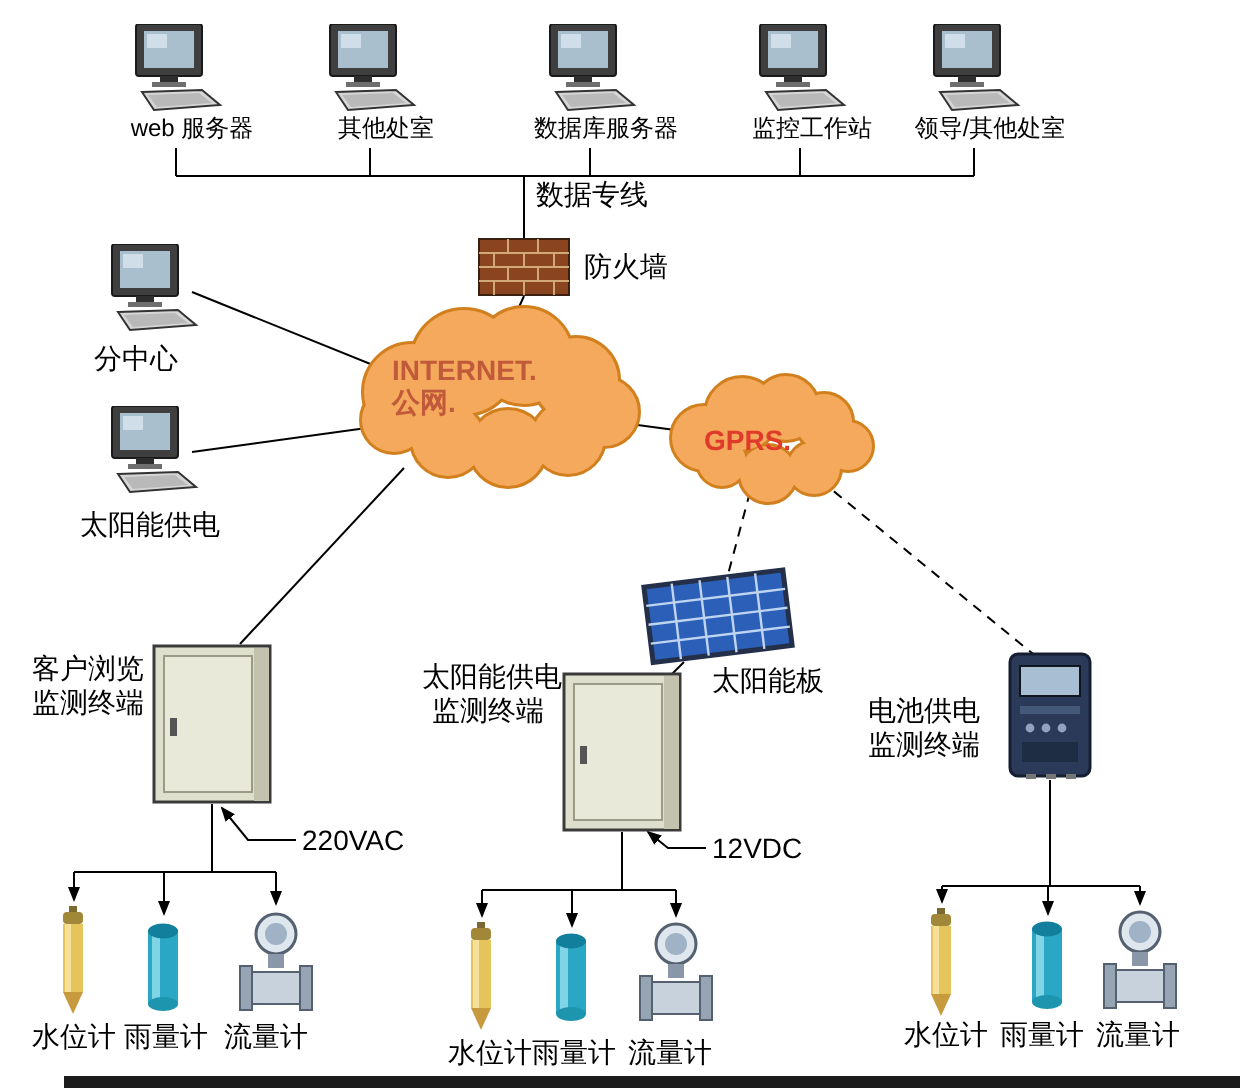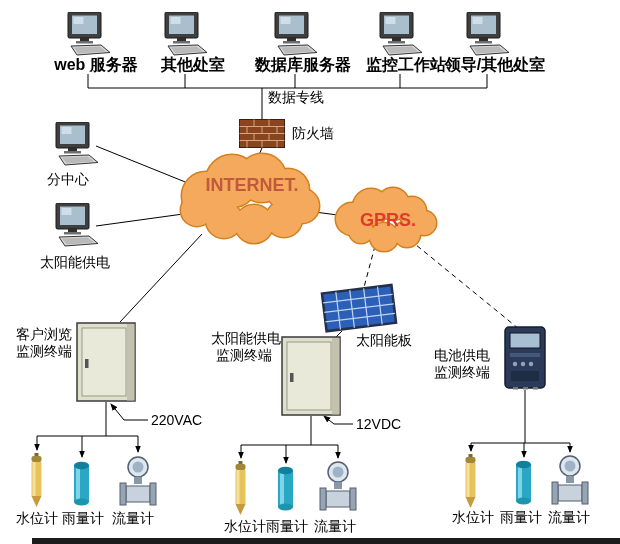--- a/index.html
+++ b/index.html
@@ -2,23 +2,23 @@
 <html style="--cloud-fill: #F5A95C; --cloud-stroke: #D2801E; --internet-text: #C05A3A; --gprs-text: #E03A2A;"><head>
 <meta charset="utf-8">
 <style>
   * { margin:0; padding:0; box-sizing:border-box; }
   html,body { background:#ffffff; }
   body { font-family:"Liberation Sans","DejaVu Sans",sans-serif; }
   #canvas { position:relative; width:620px; height:544px; background:#fff; overflow:hidden; }
   .abs { position:absolute; }
   svg.icon { position:absolute; display:block; }
   .lbl { position:absolute; font-size:14px; line-height:15px; color:#000; white-space:nowrap; }
-  .lbl.small { font-size:16px;font-weight:bold; }
+  .lbl.small { font-size:12px; }
   .lbl.center { transform:translateX(-50%); }
-  .cloud-text { position:absolute; text-align:center; font-size:18px; line-height:16px; font-weight:bold; }
+  .cloud-text { position:absolute; font-size:14px; line-height:16px; font-weight:bold; }
   #internet-text { color:var(--internet-text,#c05a3a); }
   #gprs-text { color:var(--gprs-text,#e03a2a); }
   .cloud-outline { stroke:var(--cloud-stroke,#d2801e); stroke-width:3; fill:none; }
   .cloud-fill { fill:var(--cloud-fill,#f5a95c); stroke:none; }
   .wire { stroke:#000; stroke-width:1; fill:none; }
   .wire.dash { stroke-dasharray:5 4; }
   #bottom-artifact { position:absolute; left:32px; top:538px; width:588px; height:6px; background:#1c1c1c; }
 </style>
 </head>
 <body>
@@ -128,20 +128,21 @@
     <path class="wire" marker-end="url(#arr)" d="M570,443 V452"></path>
 
     <use href="#cloud1-shape" class="cloud-outline"></use>
     <use href="#cloud1-shape" class="cloud-fill"></use>
     <use href="#cloud2-shape" class="cloud-outline"></use>
     <use href="#cloud2-shape" class="cloud-fill"></use>
   </svg>
 
   <div id="internet-text" class="cloud-text" style="left:196px;top:177px;width:112px">
     <div>INTERNET.</div>
+    <div>公网.</div>
   </div>
   <div id="gprs-text" class="cloud-text" style="left:352px;top:212px;width:72px">GPRS.</div>
 
   <svg class="icon" style="left:64px;top:12px" width="48" height="44" viewBox="0 0 48 44">
       <use href="#pc"></use>
     </svg>
   <svg class="icon" style="left:161px;top:12px" width="48" height="44" viewBox="0 0 48 44">
       <use href="#pc"></use>
     </svg>
   <svg class="icon" style="left:271px;top:12px" width="48" height="44" viewBox="0 0 48 44">

